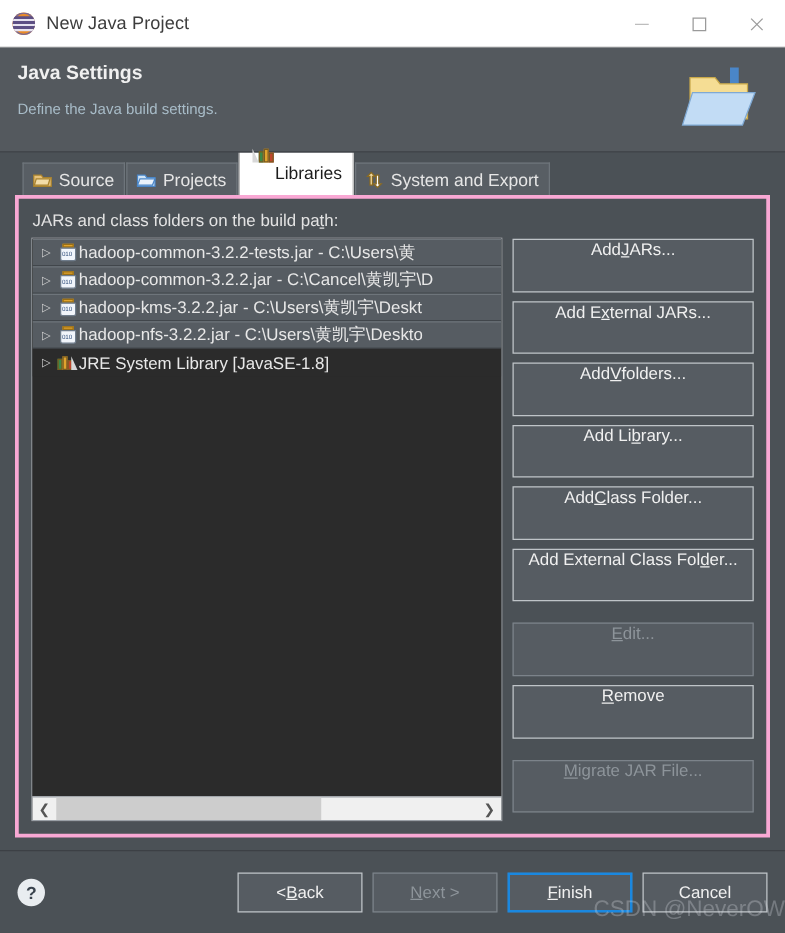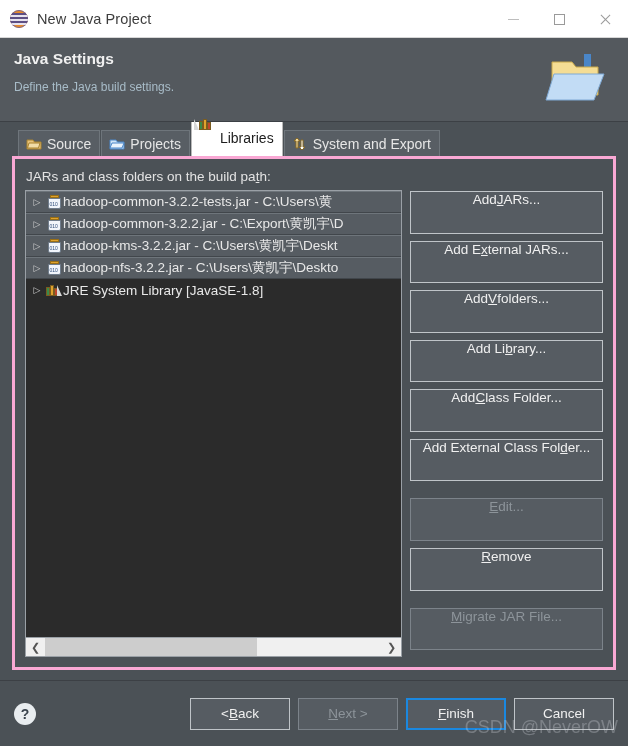--- a/index.html
+++ b/index.html
@@ -103,20 +103,21 @@
     min-height: 0;
   }
 
   
   #tabs {
     display: flex;
     align-items: flex-end;
     height: 28px;
     flex: 0 0 28px;
     padding-left: 6px;
+    text-align: center;
   }
   .tab {
     display: flex;
     align-items: center;
     gap: 5px;
     height: 26px;
     padding: 0 8px 0 7px;
     font-size: 14px;
     color: #e6e6e6;
     background: #585e64;
@@ -286,21 +287,21 @@
     color: #f0f0f0;
     font-size: 13.5px;
     display: flex; align-items: center; justify-content: center;
   }
   .fbtn.disabled { color: #8d949a; border-color: #7c838a; }
   .fbtn.focused { border: 2px solid #1a88e0; }
   .fbtn u { text-decoration: underline; }
 
   #watermark {
     position: absolute;
-    right: 10px; bottom: 8px;
+    right: 0; bottom: 8px;
     font-size: 18px;
     color: rgba(215,220,225,0.30);
     pointer-events: none;
     white-space: nowrap;
   }
 </style>
 </head>
 <body>
 
 <div id="window">
@@ -392,21 +393,21 @@
 
             <div class="row jar">
               <span class="arrow">▷</span>
               <span class="rowicon">
                   <span class="jaricon">
                     <span class="cap"></span>
                     <span class="body"></span>
                     <span class="dots">010</span>
                   </span>
                 </span>
-              <span class="rowtext">hadoop-common-3.2.2.jar - C:\Export\黄凯宇\D</span>
+              <span class="rowtext">hadoop-common-3.2.2.jar - C:\Cancel\黄凯宇\D</span>
             </div>
 
             <div class="row jar">
               <span class="arrow">▷</span>
               <span class="rowicon">
                   <span class="jaricon">
                     <span class="cap"></span>
                     <span class="body"></span>
                     <span class="dots">010</span>
                   </span>

